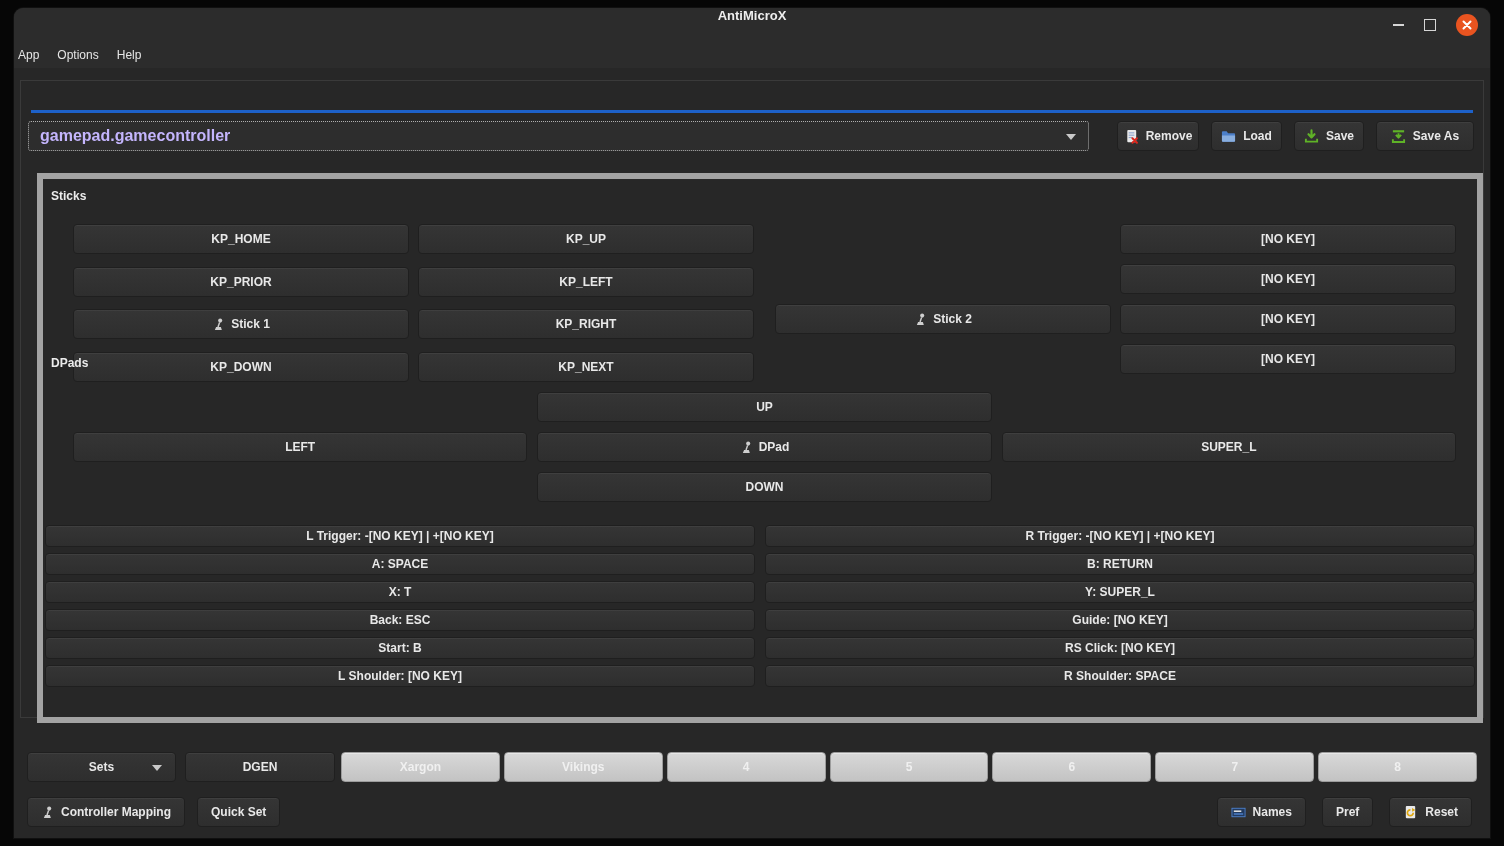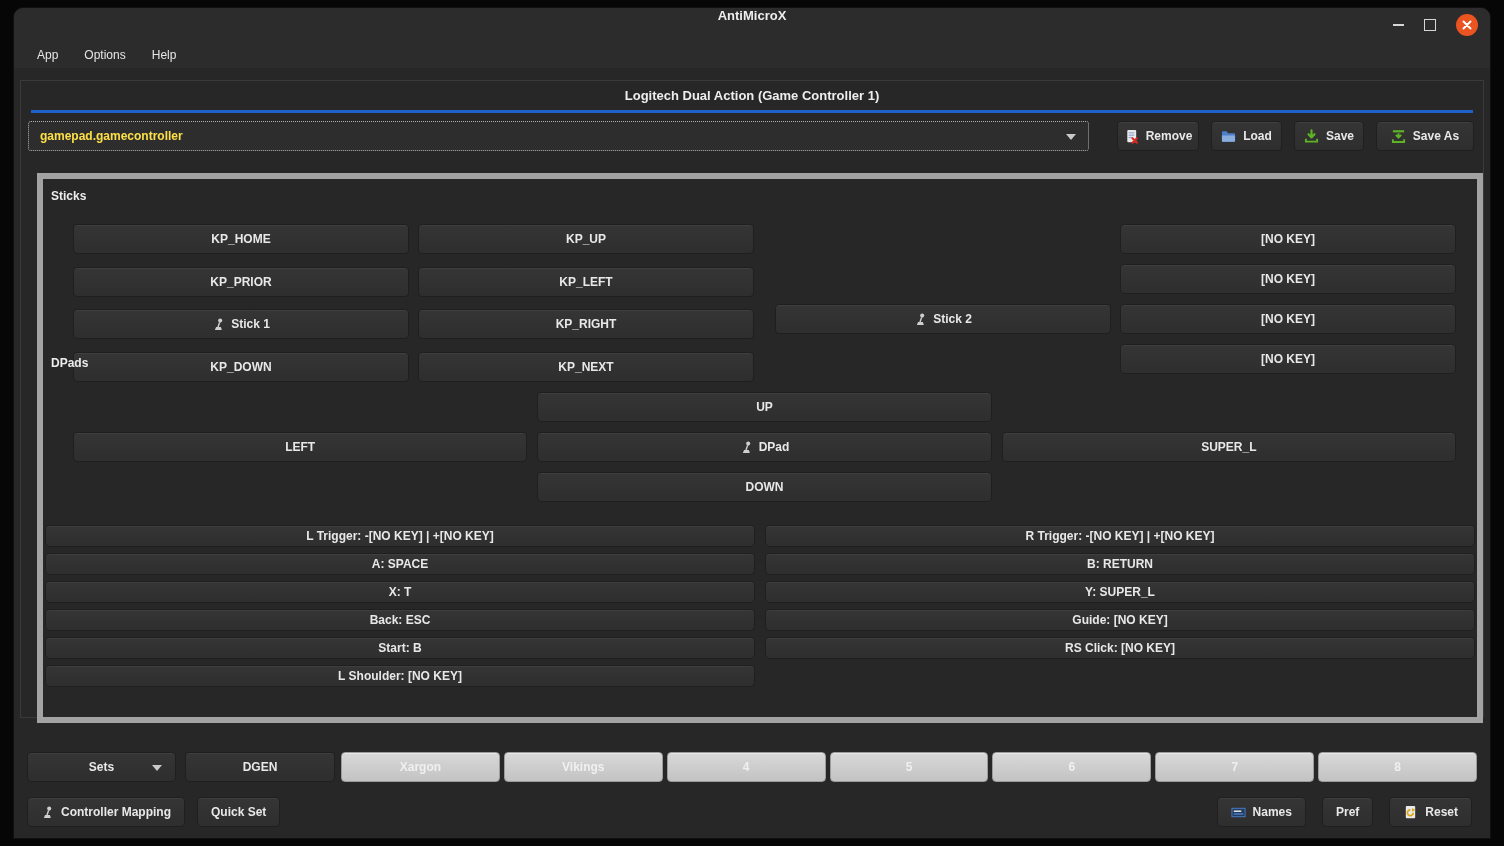--- a/index.html
+++ b/index.html
@@ -6,29 +6,29 @@
   body{width:1504px;height:846px;background:#060606;font-family:"Liberation Sans",sans-serif;position:relative;overflow:hidden}
   .window{position:absolute;left:14px;top:8px;width:1476px;height:830px;background:#272727;border-radius:9px 9px 0 0;box-shadow:0 0 0 1px #101010}
   
   .titlebar{height:34px;background:#2c2c2c;border-radius:9px 9px 0 0;display:flex;align-items:flex-start;justify-content:center;position:relative}
   .win-title{font-size:13px;font-weight:700;color:#eeeeee}
   .win-controls{position:absolute;right:12px;top:0;height:34px;display:flex;align-items:center;gap:20px}
   .min-glyph{width:11px;height:2px;background:#d6d6d6;display:block}
   .max-glyph{width:10px;height:10px;border:1.5px solid #d6d6d6;display:block}
   .close-btn{width:22px;height:22px;border-radius:50%;background:#e95420;display:flex;align-items:center;justify-content:center}
   
-  .menubar{height:26px;display:flex;align-items:center;padding-left:23px;gap:26px;background:#2c2c2c}
+  .menubar{height:26px;display:flex;align-items:center;padding-left:4px;gap:18px;background:#2c2c2c}
   .menu-item{font-size:12px;color:#e6e6e6;cursor:default}
   
   .tabwidget{position:absolute;left:6px;top:72px;width:1462px;height:636px;border:1px solid #3a3a3a;background:#272727}
   .tab-title{position:absolute;top:7px;left:0;right:0;text-align:center;font-size:13px;font-weight:700;color:#eeeeee}
   .tab-underline{position:absolute;top:29px;left:10px;right:10px;height:3px}
   .profile-row{position:absolute;top:40px;left:7px;right:9px;height:30px;display:flex;align-items:stretch}
   .combo{flex:1;background:#2d2d2d;border:1px dotted #b0b0b0;border-radius:3px;display:flex;align-items:center;padding:0 11px;position:relative;margin-right:28px}
-  .combo-text{font-size:12px;color:#fde047;font-weight:600}
+  .combo-text{font-size:16px;color:#c4b5fd;font-weight:600}
   .chev-down{width:0;height:0;border-left:5px solid transparent;border-right:5px solid transparent;border-top:6px solid #c9c9c9;display:block}
   .combo .chev-down{position:absolute;right:12px;top:12px}
   .btn{background:linear-gradient(#353535,#2e2e2e);border:1px solid #1f1f1f;border-radius:4px;color:#e8e8e8;font-size:12px;font-weight:600;box-shadow:inset 0 1px 0 rgba(255,255,255,.05);display:flex;align-items:center;justify-content:center;cursor:default;padding:0}
   .toolbtn{gap:7px;margin-left:12px}
   .w-remove{width:82px}.w-load{width:71px}.w-save{width:70px}.w-saveas{width:98px}
   
   .innerframe{position:absolute;left:16px;top:92px;width:1434px;height:538px;border:6px solid #a3a3a3}
   .group-heading{position:absolute;font-size:12px;font-weight:700;color:#ececec}
   .h-sticks{left:8px;top:10px}
   .h-dpads{left:8px;top:177px}
@@ -68,21 +68,20 @@
     </div>
   </div>
 
   <div class="menubar">
     <span class="menu-item">App</span>
     <span class="menu-item">Options</span>
     <span class="menu-item">Help</span>
   </div>
 
   <div class="tabwidget">
-    <div class="tab-title">Logitech Dual Action (Game Controller 1)</div>
     <div class="tab-underline" style="background:#1d61c9"></div>
 
     <div class="profile-row">
       <div class="combo">
         <span class="combo-text">gamepad.gamecontroller</span>
         <span class="chev-down"></span>
       </div>
       <button class="btn toolbtn w-remove" style="margin-left:0">
         <span class="icon">
           <svg width="15" height="15" viewBox="0 0 16 16">
@@ -200,20 +199,21 @@
         <button class="btn assignbtn">R Trigger: -[NO KEY] | +[NO KEY]</button>
         <button class="btn assignbtn">A: SPACE</button>
         <button class="btn assignbtn">B: RETURN</button>
         <button class="btn assignbtn">X: T</button>
         <button class="btn assignbtn">Y: SUPER_L</button>
         <button class="btn assignbtn">Back: ESC</button>
         <button class="btn assignbtn">Guide: [NO KEY]</button>
         <button class="btn assignbtn">Start: B</button>
         <button class="btn assignbtn">RS Click: [NO KEY]</button>
         <button class="btn assignbtn">L Shoulder: [NO KEY]</button>
+        <button class="btn assignbtn">R Shoulder: SPACE</button>
         <div></div>
       </div>
     </div>
   </div>
 
   <div class="sets-row">
     <button class="btn sets-select">
       <span>Sets</span>
       <span class="chev-down"></span>
     </button>

